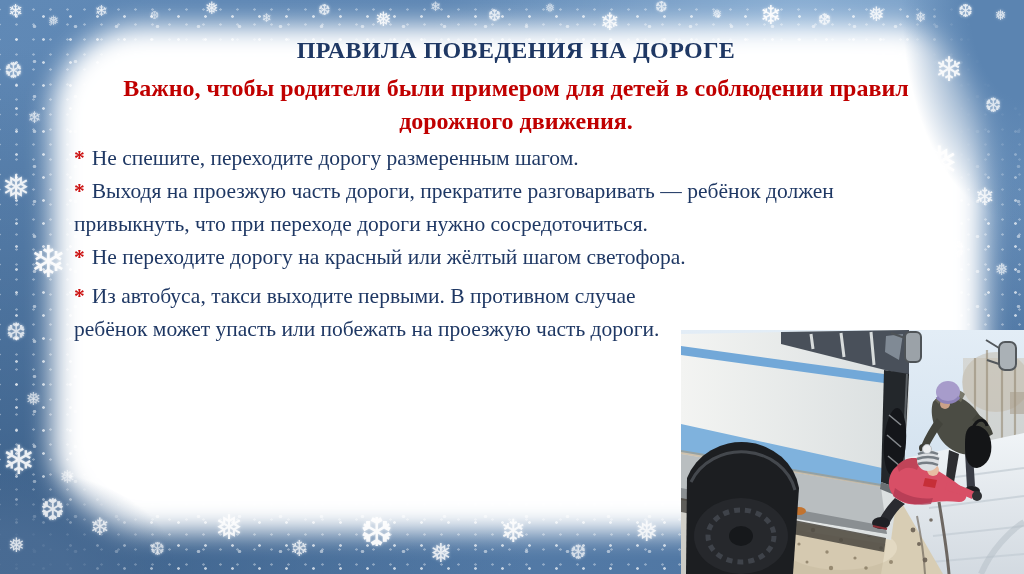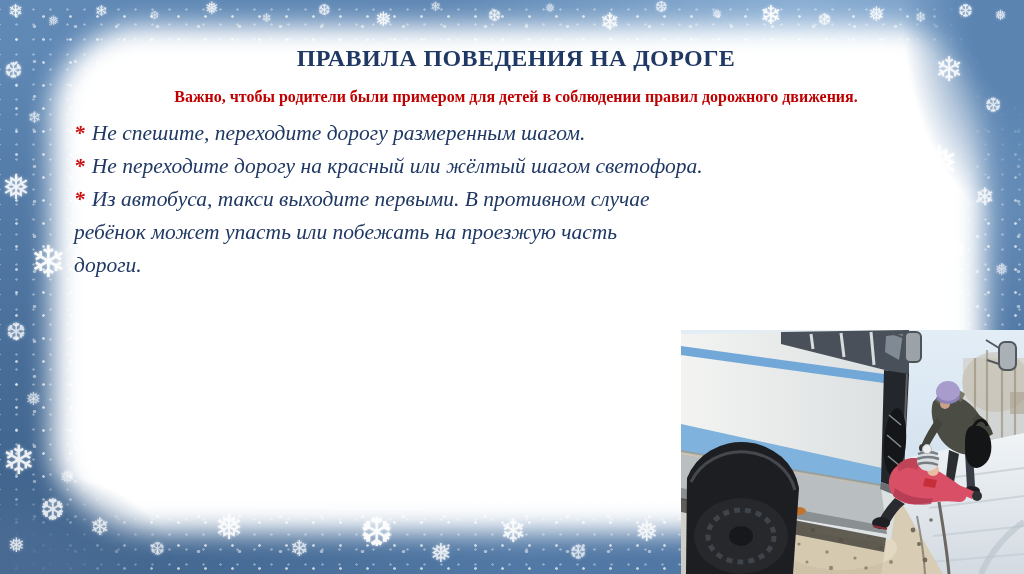--- a/index.html
+++ b/index.html
@@ -36,33 +36,33 @@
   .corner-bl{
     position:absolute;left:0;bottom:0;width:250px;height:150px;z-index:2;pointer-events:none;
     background:radial-gradient(ellipse 100% 100% at 0% 100%, rgba(74,108,148,.9) 28%, rgba(74,108,148,0) 72%);
   }
   #snow-layer{position:absolute;inset:0;z-index:3;pointer-events:none;}
   .flake{
     position:absolute;color:#ffffff;line-height:1;
     font-family:"DejaVu Sans",sans-serif;
     text-shadow:0 0 3px rgba(255,255,255,.75);
   }
-  .content{position:absolute;left:74px;top:42px;width:884px;z-index:4;}
+  .content{position:absolute;left:74px;top:34px;width:884px;z-index:4;}
   .title{
     margin:0;text-align:center;font-size:24px;font-weight:bold;
     color:var(--title);line-height:32px;letter-spacing:.4px;
   }
   .subtitle{
     margin:6px auto 0;max-width:872px;text-align:center;
-    font-size:16px;font-weight:bold;color:var(--accent-red);line-height:33px;
+    font-size:24px;font-weight:bold;color:var(--accent-red);line-height:33px;
   }
   .bullets{margin-top:4px;max-width:846px;}
-  .bullet{margin:0;font-size:21.5px;line-height:33px;color:var(--body);font-style:italic;}
+  .bullet{margin:0;font-size:21.5px;line-height:33px;color:var(--body);}
   .bullet .star{color:#cc1212;font-weight:bold;padding-right:7px;}
-  .bullet.short{max-width:592px;}
+  .bullet.short{max-width:592px;margin-top:6px;}
   .photo{
     position:absolute;left:681px;top:330px;width:343px;height:244px;z-index:5;
     overflow:hidden;
   }
   .photo svg{display:block;}
 </style>
 </head>
 <body style="--title: #1f3864; --accent-red: #c00000; --body: #1f3864; --frame-blue: #5b84b1;">
 
 <div class="slide">
@@ -117,20 +117,21 @@
       <span class="flake" style="left: 680px; top: 545px; font-size: 16px; opacity: 0.7;">❄</span>
       <span class="flake" style="left: 120px; top: 475px; font-size: 14px; opacity: 0.55;">❆</span>
       <span class="flake" style="left: 60px; top: 468px; font-size: 18px; opacity: 0.6;">❅</span>
     </div>
 
   <div class="content">
     <h1 class="title">ПРАВИЛА ПОВЕДЕНИЯ НА ДОРОГЕ</h1>
     <p class="subtitle">Важно, чтобы родители были примером для детей в соблюдении правил дорожного движения.</p>
     <div class="bullets">
       <p class="bullet"><span class="star">*</span><span>Не спешите, переходите дорогу размеренным шагом.</span></p>
+      <p class="bullet"><span class="star">*</span><span>Выходя на проезжую часть дороги, прекратите разговаривать — ребёнок должен привыкнуть, что при переходе дороги нужно сосредоточиться.</span></p>
       <p class="bullet"><span class="star">*</span><span>Не переходите дорогу на красный или жёлтый шагом светофора.</span></p>
       <p class="bullet short"><span class="star">*</span><span>Из автобуса, такси выходите первыми. В противном случае ребёнок может упасть или побежать на проезжую часть дороги.</span></p>
     </div>
   </div>
 
   <div class="photo" role="img" aria-label="Ребёнок в розовой куртке упал на снег у дверей автобуса, взрослый наклоняется к нему">
     <svg viewBox="0 0 343 244" width="343" height="244" preserveAspectRatio="none">
       <defs>
         <linearGradient id="sky" x1="0" y1="0" x2="0" y2="1">
           <stop offset="0" stop-color="#e3edf6"></stop>

